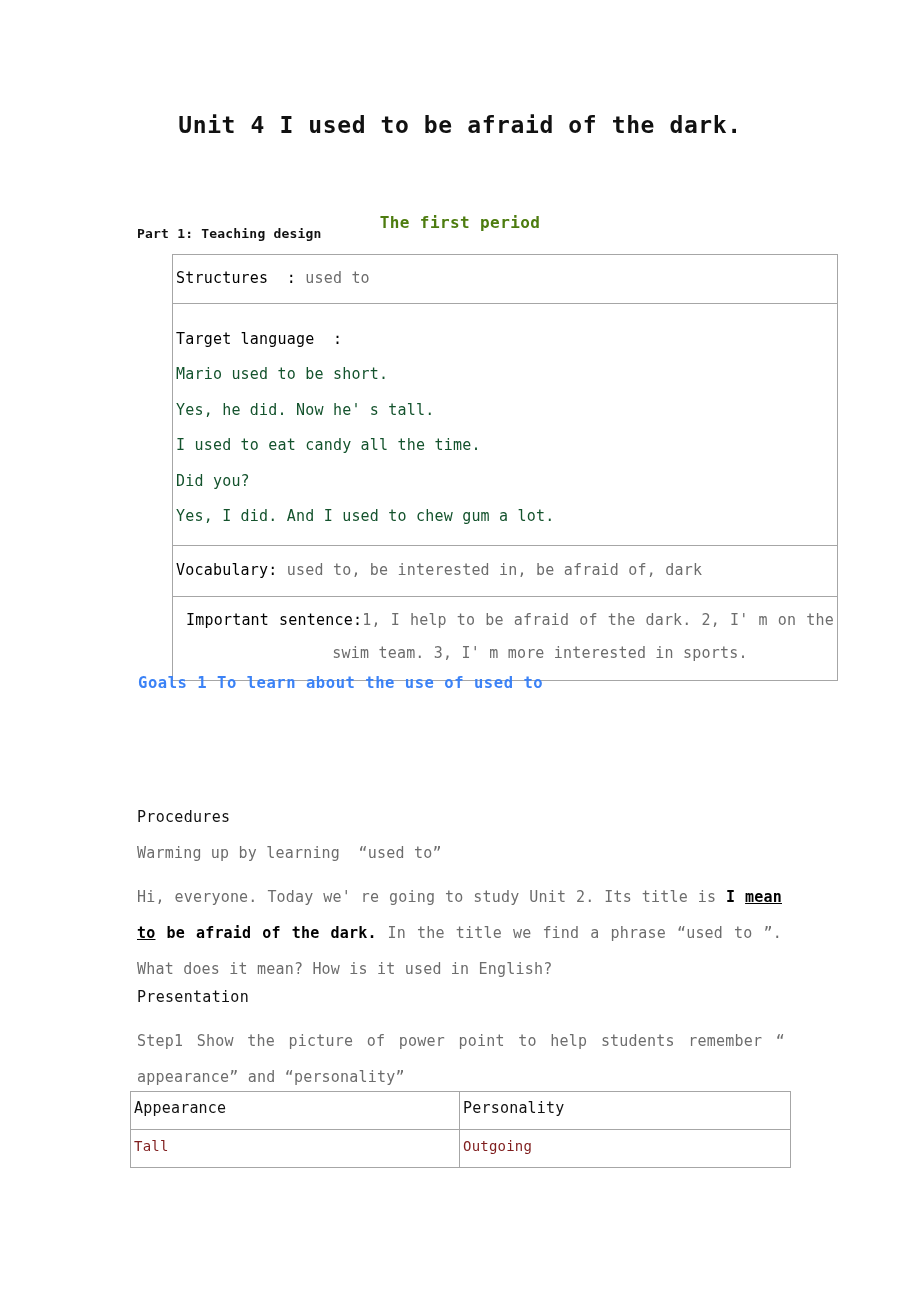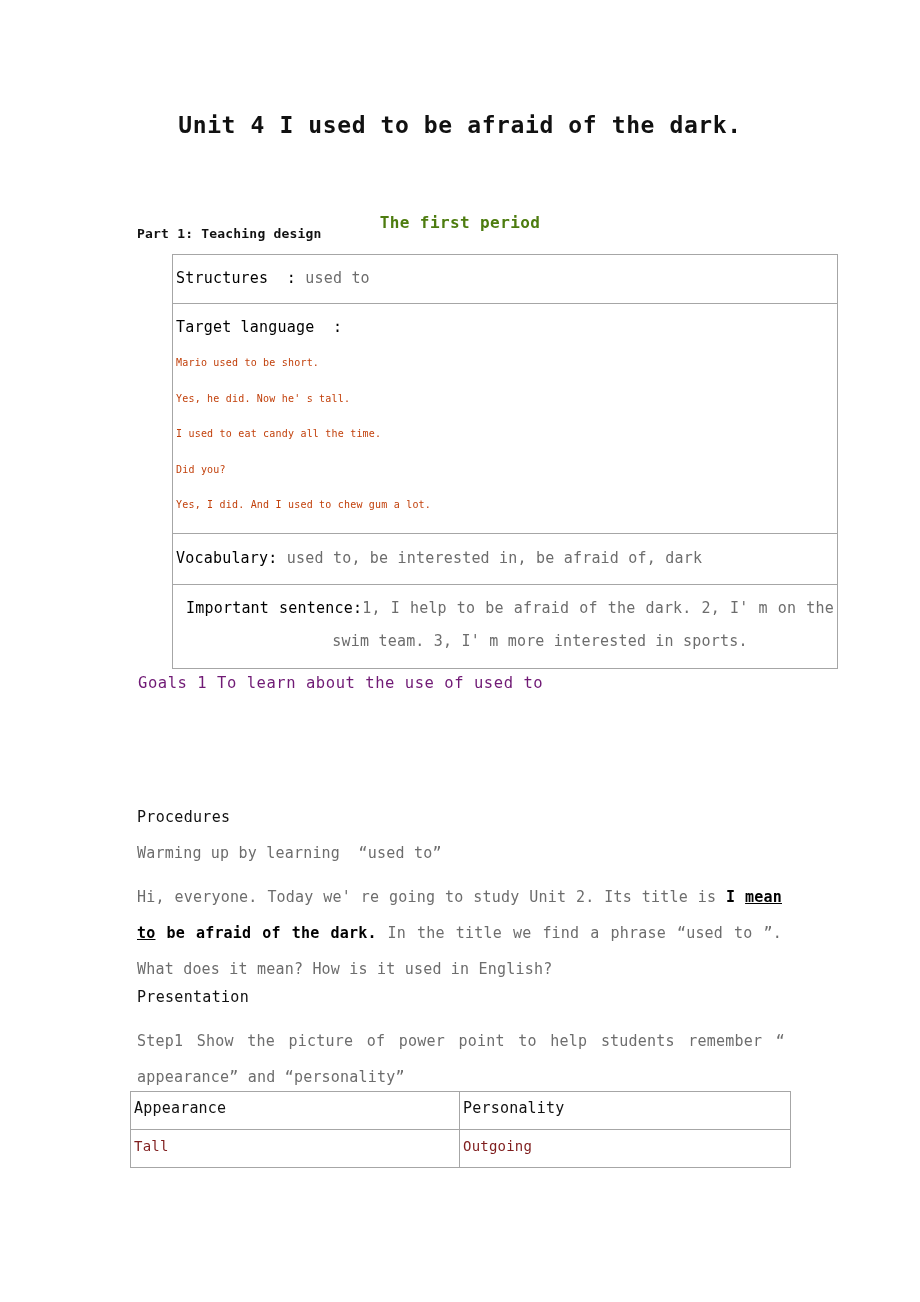--- a/index.html
+++ b/index.html
@@ -84,22 +84,22 @@
     font-size: 15px;
     letter-spacing: 0.2px;
   }
   .val {
     color: #6d6d6d;
     font-size: 15px;
     letter-spacing: 0.2px;
   }
 
   .row-line {
-    font-size: 10px;
-    color: #c2410c;
+    font-size: 15px;
+    color: #14532d;
     line-height: 35.5px;
     letter-spacing: 0.2px;
     white-space: pre;
   }
 
   .tl-head {
     font-size: 15px;
     line-height: 34px;
     white-space: pre;
   }
@@ -119,22 +119,22 @@
     padding-left: 70px;
     white-space: pre;
   }
 
   
   .goals-1 {
     position: absolute;
     left: 138px;
     top: 674px;
     font-size: 15.5px;
-    font-weight: normal;
-    color: #701a75;
+    font-weight: bold;
+    color: #3b82f6;
     letter-spacing: 0.55px;
     white-space: pre;
   }
   .goals-2 {
     position: absolute;
     left: 192px;
     top: 750px;
     font-size: 15.5px;
     font-weight: bold;
     color: #0d0d0d;
@@ -242,21 +242,21 @@
       <tr>
         <td>
           <div class="cell-pad">
             <span class="tl-head"><span class="lbl">Structures  :</span><span class="val"> used to</span></span>
           </div>
         </td>
       </tr>
       <tr>
         <td>
           <div class="cell-pad" style="padding-bottom:10px;">
-            <div class="tl-head" style="line-height:35px;"><span class="lbl">Target language  :</span></div>
+            <div class="tl-head" style="line-height:35px;margin-top:12px;"><span class="lbl">Target language  :</span></div>
             <div class="row-line">Mario used to be short.</div>
             <div class="row-line">Yes, he did. Now he' s tall.</div>
             <div class="row-line">I used to eat candy all the time.</div>
             <div class="row-line">Did you?</div>
             <div class="row-line">Yes, I did. And I used to chew gum a lot.</div>
           </div>
         </td>
       </tr>
       <tr>
         <td>

